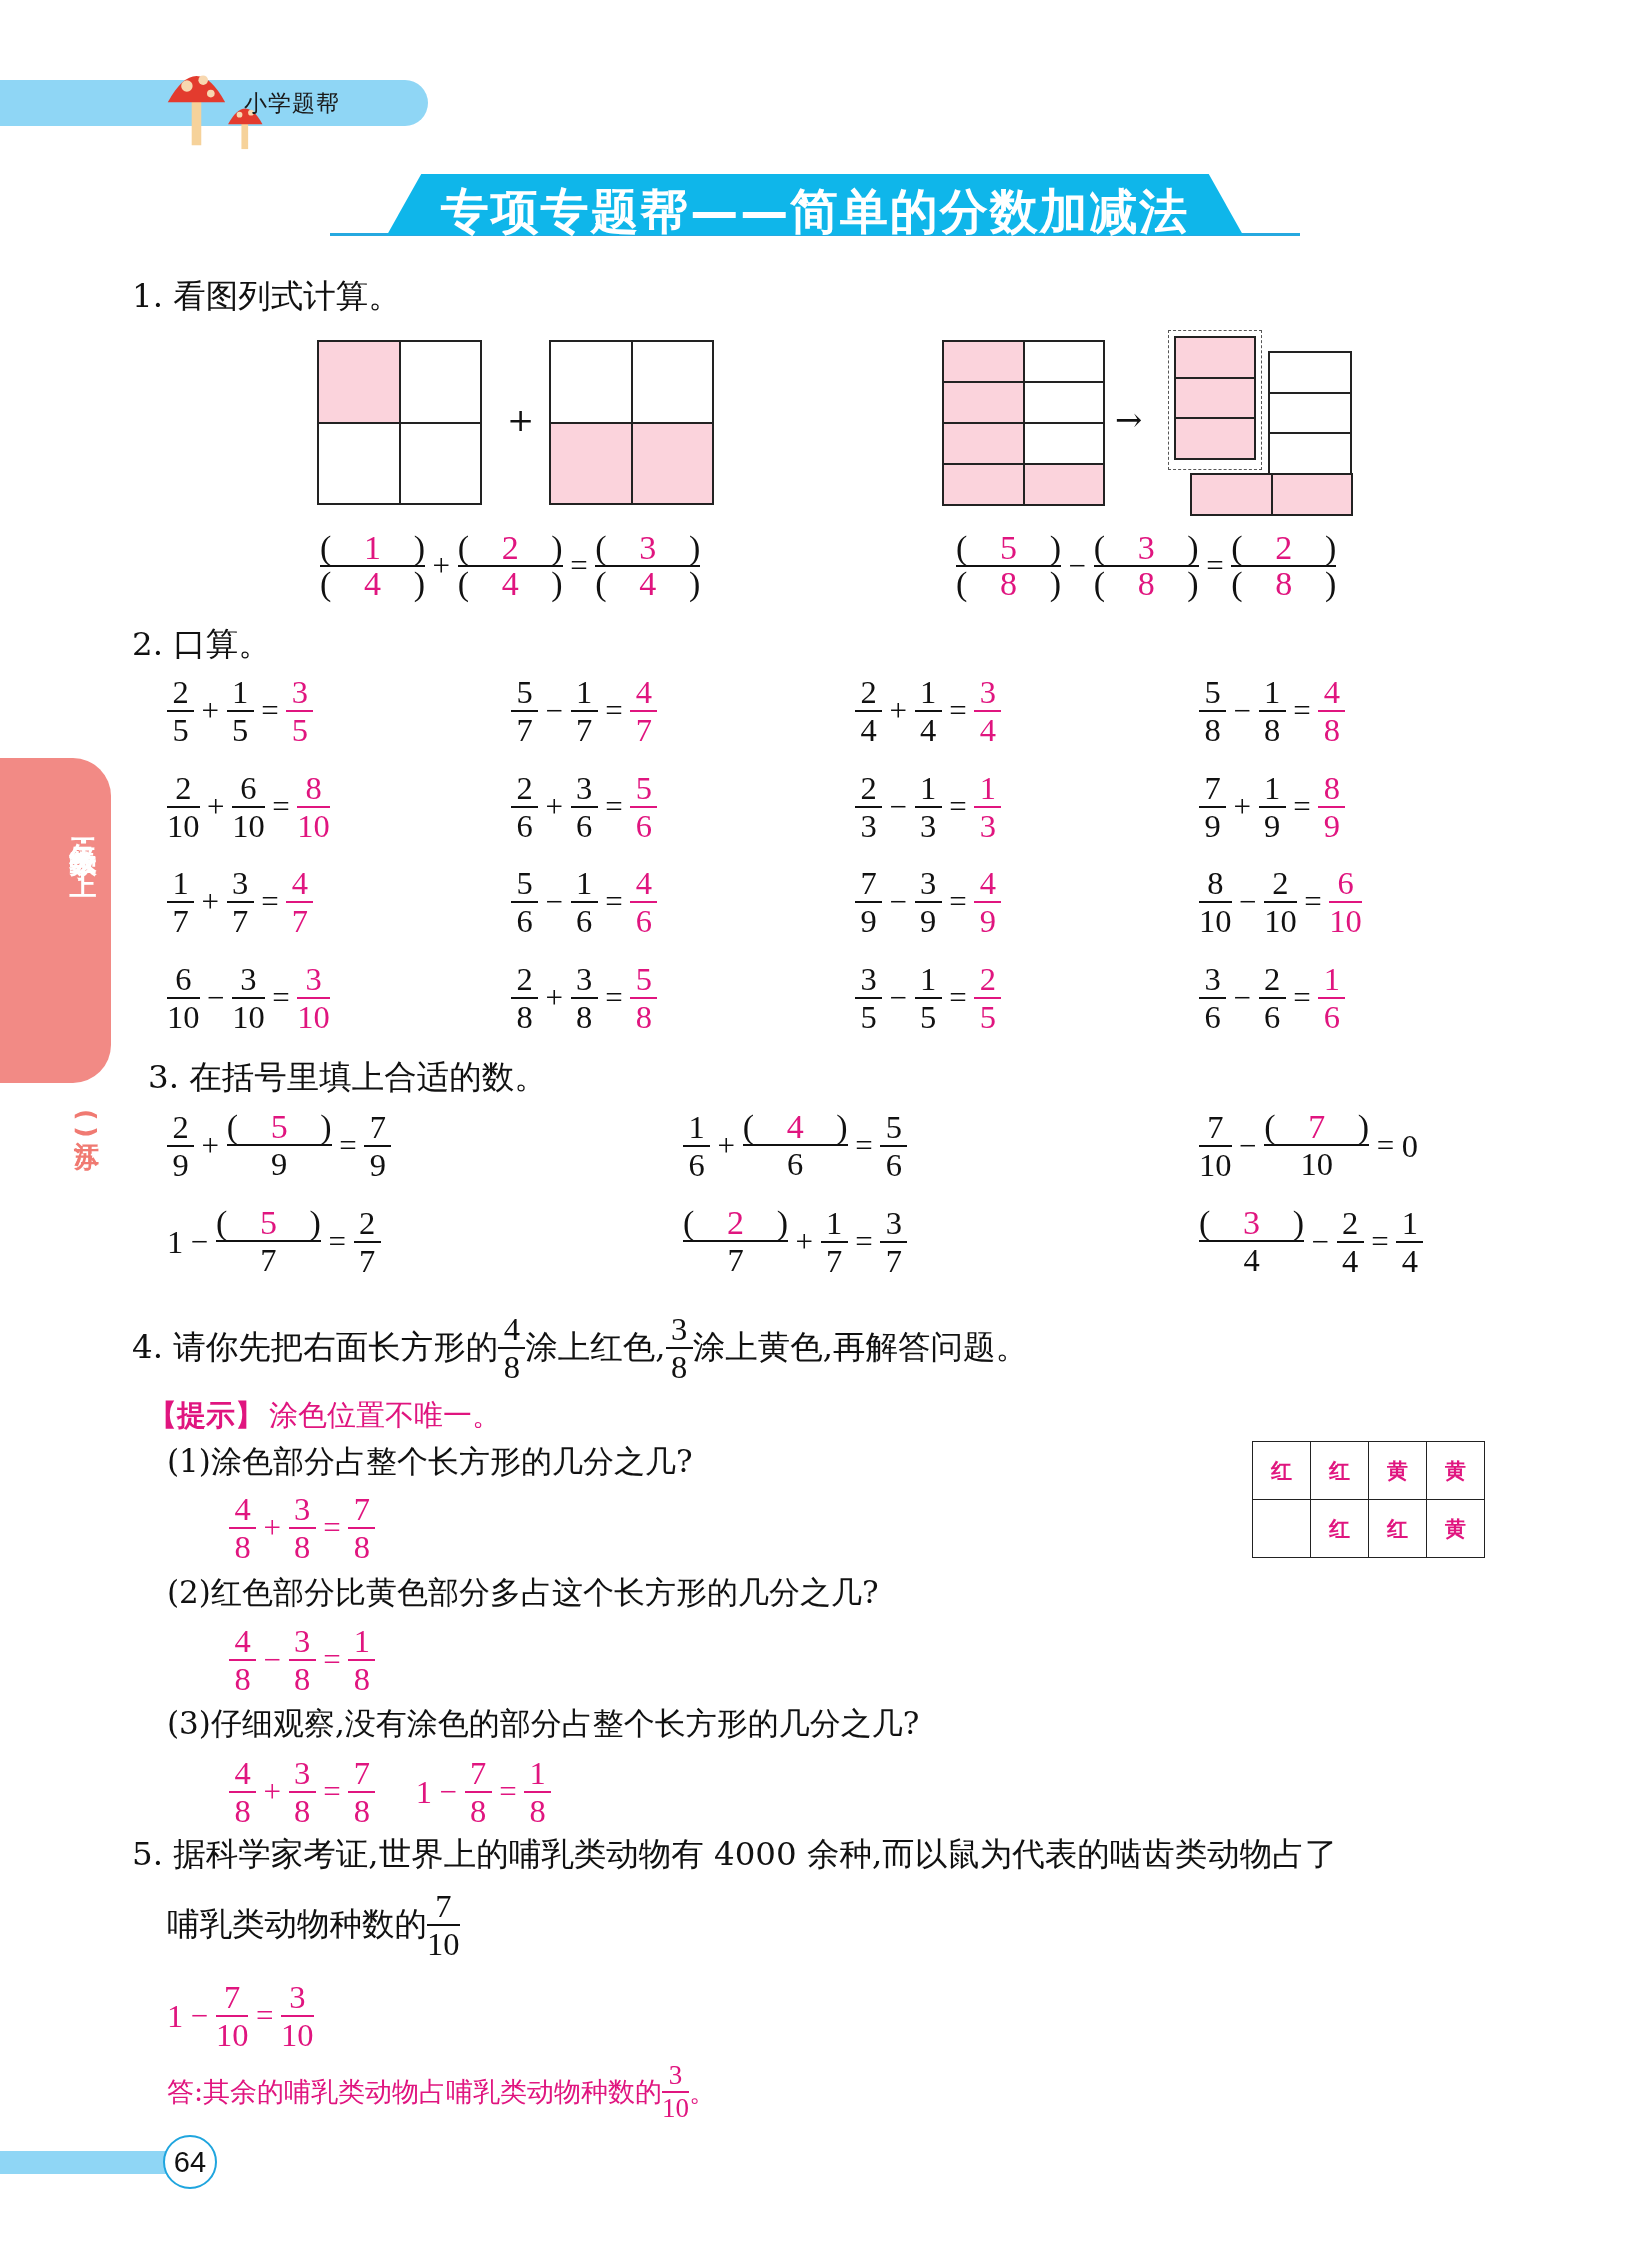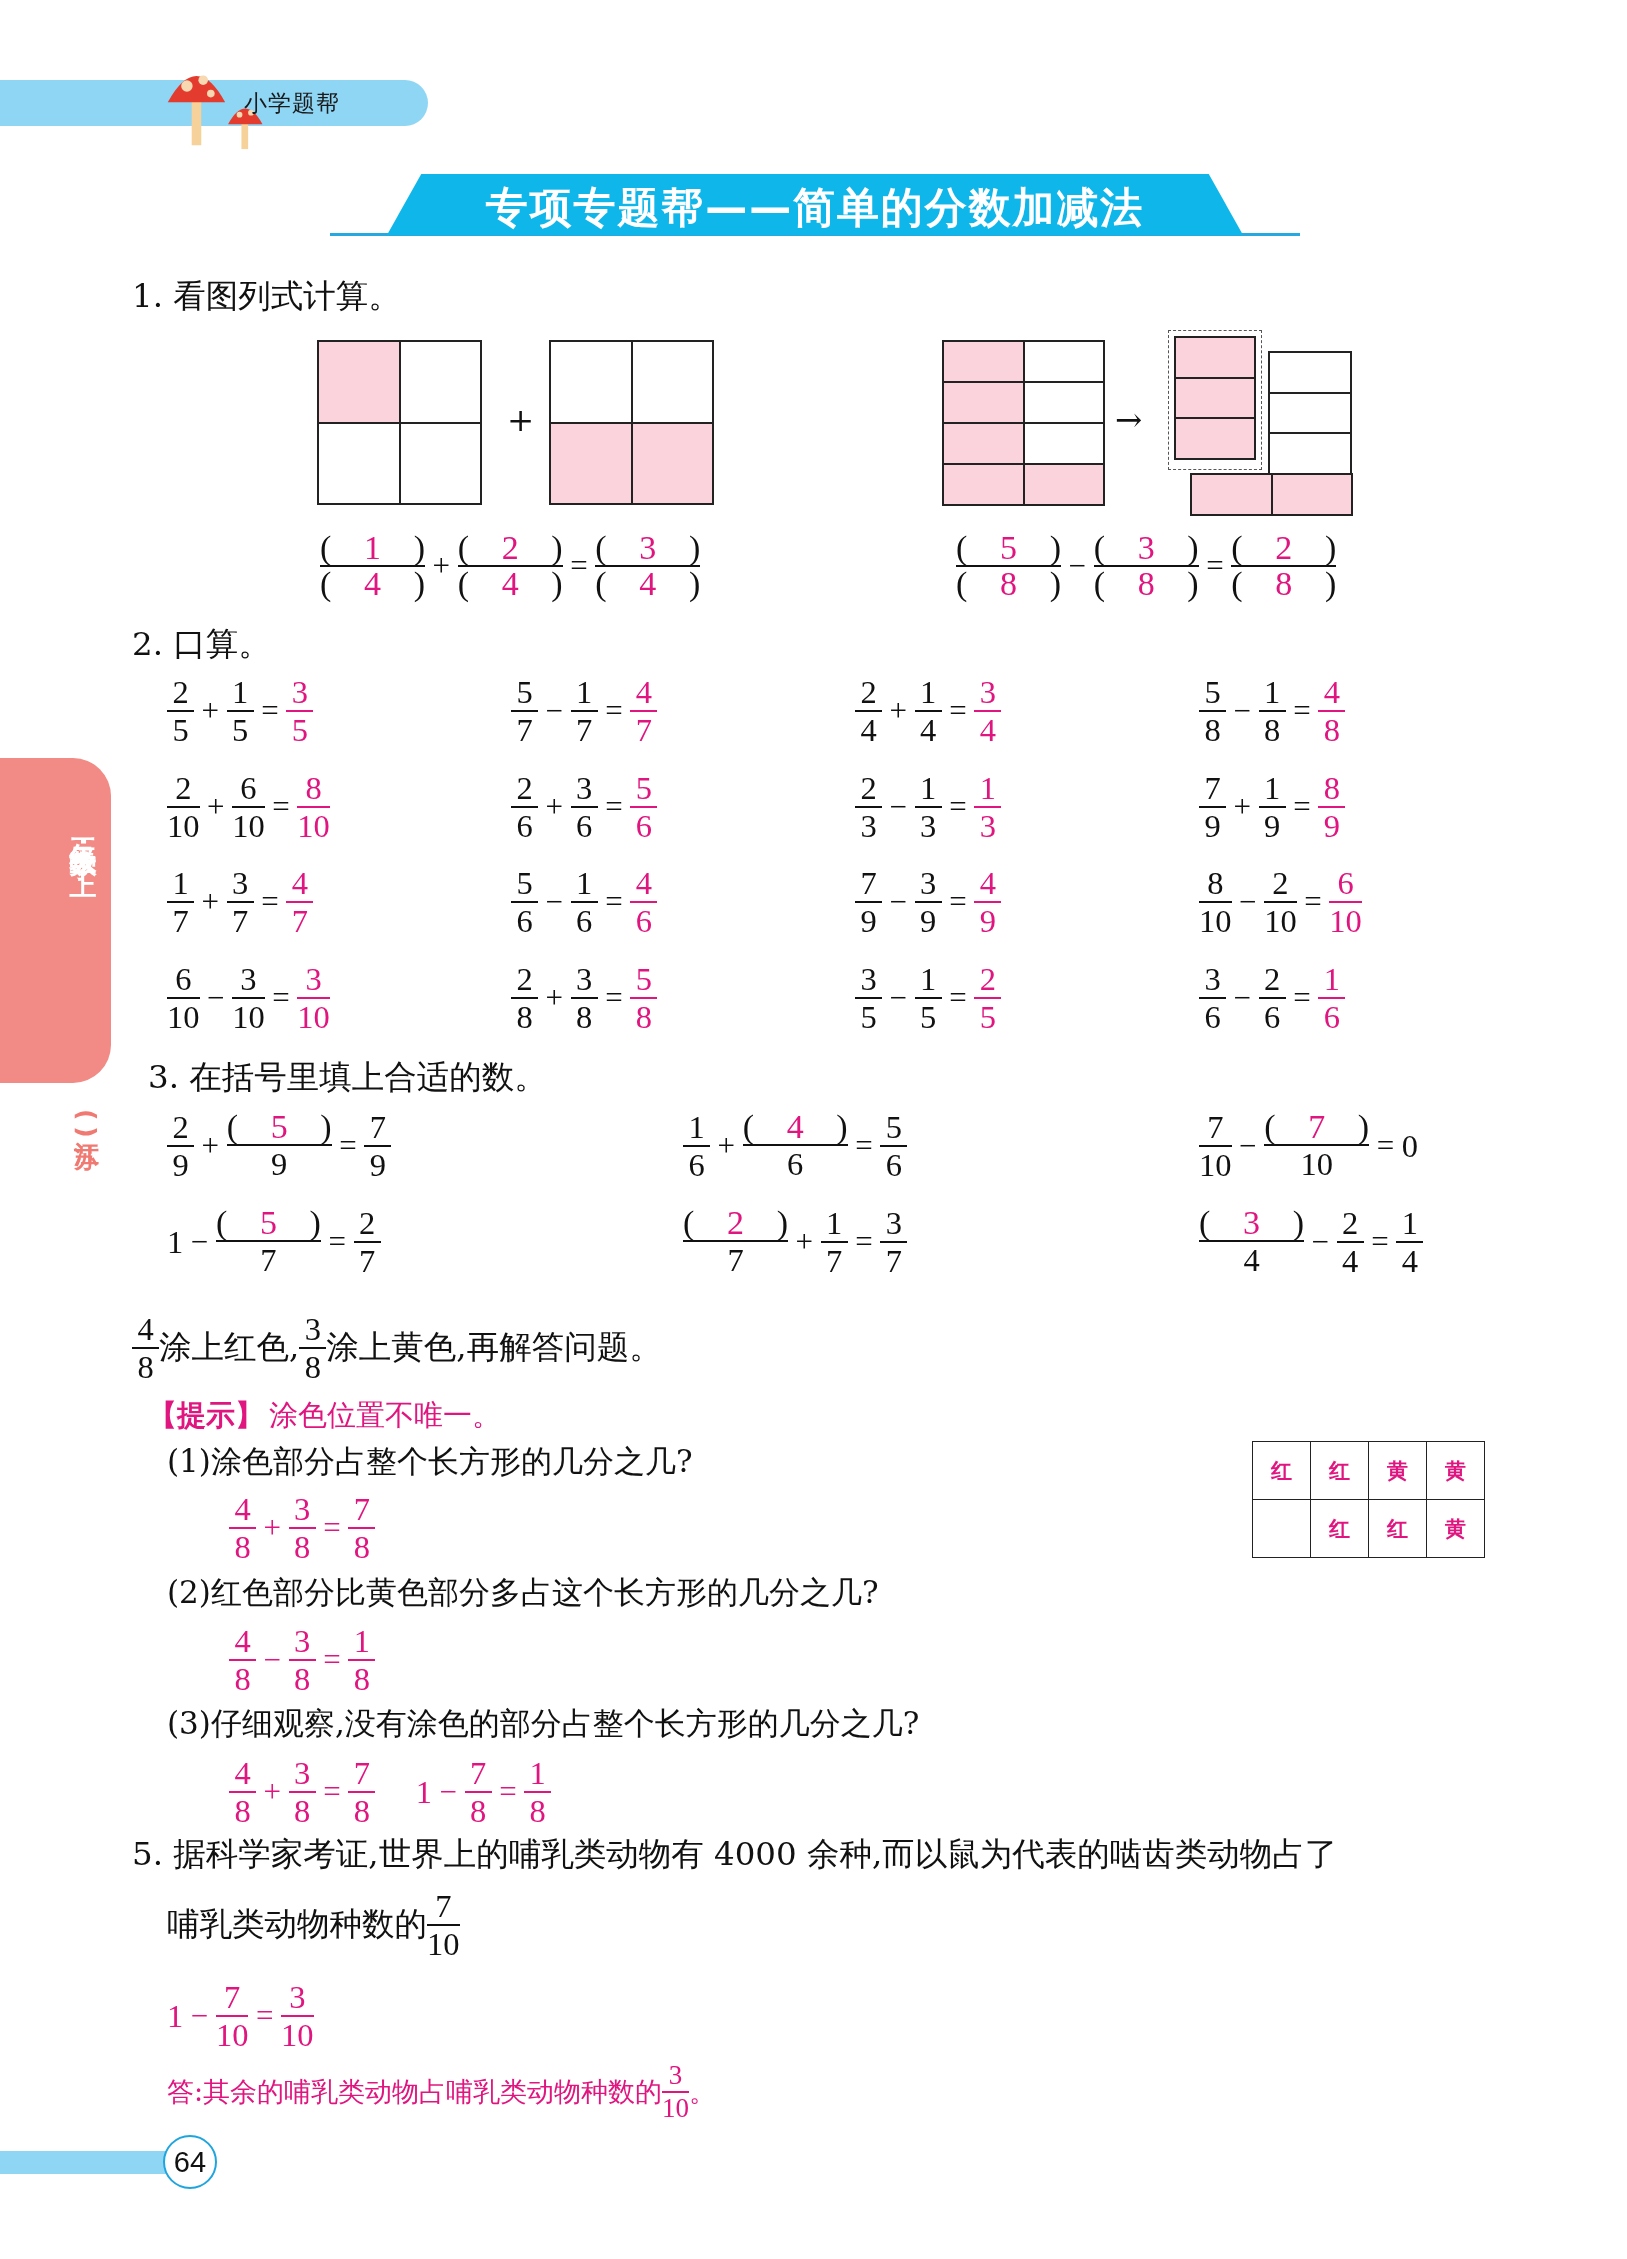--- a/index.html
+++ b/index.html
@@ -4,21 +4,21 @@
 <style>
   html,body{margin:0;padding:0;background:#fff;}
   body{width:1628px;height:2260px;position:relative;overflow:hidden;font-family:"DejaVu Serif","Liberation Serif",serif;color:#111;}
   .abs{position:absolute;}
   .ans{color:#e0157f;}
   
   .hdr-bar{left:0;top:80px;width:428px;height:46px;background:#8fd6f5;border-radius:0 23px 23px 0;}
   .hdr-label{left:244px;top:88px;font-family:"DejaVu Sans",sans-serif;font-size:23px;color:#1a1a1a;letter-spacing:1px;}
   .title-line{left:330px;top:233px;width:970px;height:2.9px;background:#26a9e0;}
   .title-shape{left:387px;top:174px;width:856px;height:61px;background:#0fb6ea;clip-path:polygon(4% 0,96% 0,100% 100%,0 100%);}
-  .title-text{left:387px;top:180px;width:856px;text-align:center;font-family:"DejaVu Sans",sans-serif;font-size:42px;color:#fff;font-weight:bold;letter-spacing:1.9px;}
+  .title-text{left:387px;top:180px;width:856px;text-align:center;font-family:"DejaVu Sans",sans-serif;font-size:48px;color:#fff;font-weight:bold;letter-spacing:1.9px;}
   
   .side-tab{left:0;top:758px;width:111px;height:325px;background:#f28a85;border-radius:0 38px 38px 0;}
   .side-text{left:67px;top:817px;width:34px;font-family:"DejaVu Sans",sans-serif;font-size:27px;color:#fff;font-weight:bold;writing-mode:vertical-rl;letter-spacing:3.8px;}
   .side-sub{left:69px;top:1109px;width:34px;font-family:"DejaVu Sans",sans-serif;font-size:25px;color:#f07a72;font-weight:bold;writing-mode:vertical-rl;letter-spacing:1.9px;}
   
   .foot-bar{left:0;top:2151px;width:172px;height:23px;background:#8fd6f5;}
   .page-num{left:163px;top:2135px;width:50px;height:50px;border:2.9px solid #1fa5de;border-radius:50%;background:#fff;text-align:center;line-height:50px;font-family:"Liberation Sans",sans-serif;font-size:29px;}
   
   .q{font-size:32.5px;font-family:"DejaVu Serif",serif;white-space:nowrap;}
   .sub{font-size:31px;white-space:nowrap;text-align:right;}
@@ -630,20 +630,21 @@
       <span class="op">=</span>
       <span class="frac ">
         <span class="n">1</span>
         <span class="bar"></span>
         <span class="d">4</span>
       </span>
     </div>
   </div>
 
 <div class="abs q" style="left:132px;top:1311px;display:flex;align-items:center">
+  <span>4. 请你先把右面长方形的</span>
   <span class="frac">
       <span class="n">4</span>
       <span class="bar"></span>
       <span class="d">8</span>
     </span>
   <span>涂上红色,</span>
   <span class="frac">
       <span class="n">3</span>
       <span class="bar"></span>
       <span class="d">8</span>

